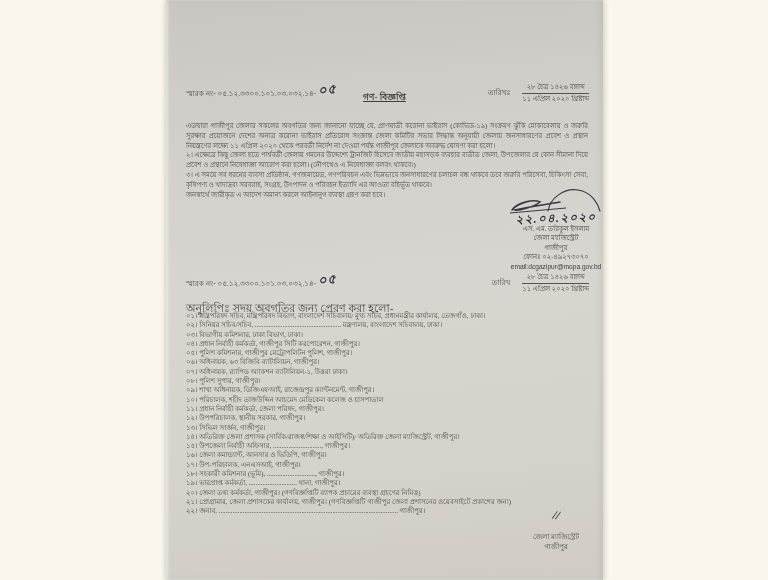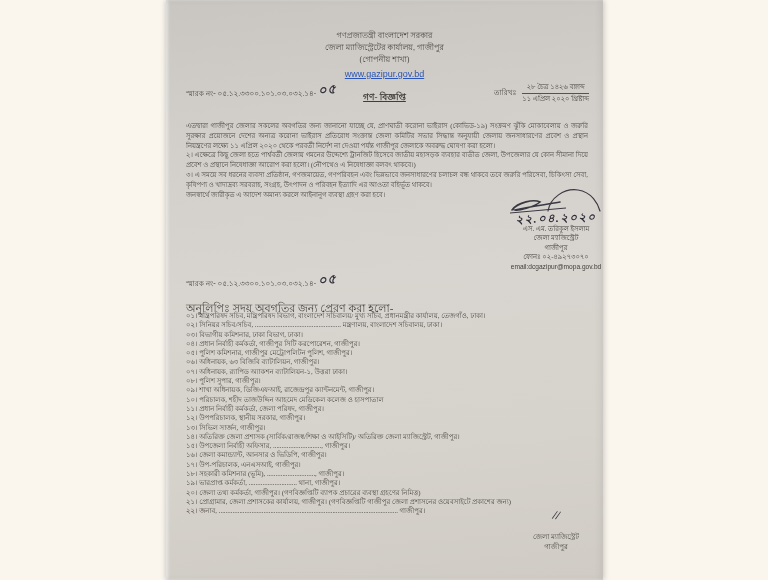--- a/index.html
+++ b/index.html
@@ -16,21 +16,21 @@
     color:#46433e;
   }
   .paper-inner{position:absolute;inset:0;filter:blur(0.25px);}
   .hdr{position:absolute;top:30px;left:0;right:0;text-align:center;font-size:8px;line-height:12px;color:#4a4742;}
   .hdr .site{display:inline-block;margin-top:2px;font-size:9px;color:#2b55b7;text-decoration:underline;font-family:"Liberation Sans",sans-serif;}
   .memo-row{position:absolute;left:20px;right:14px;display:flex;justify-content:space-between;align-items:flex-start;font-size:7.3px;}
   .memo-row.top{top:82px;}
   .memo-row.bottom{top:272px;}
   .memo-no{white-space:nowrap;}
   .handwrite{font-size:13px;font-style:italic;font-weight:bold;color:#33313b;display:inline-block;transform:rotate(-6deg);position:relative;top:-2px;letter-spacing:1px;}
-  .date-stack{display:flex;align-items:center;gap:6px;justify-content:flex-end;}
+  .date-stack{display:flex;align-items:center;gap:12px;justify-content:flex-end;}
   .date-col{display:flex;flex-direction:column;text-align:center;font-size:6.8px;line-height:10px;}
   .date-col .bn{border-bottom:1px solid #56534e;padding:0 2px 1px 2px;}
   .title{position:absolute;top:90px;left:0;right:0;text-align:center;font-size:9px;font-weight:bold;text-decoration:underline;color:#403d38;}
   .body-block{position:absolute;top:121px;left:20px;right:15px;height:94px;overflow:hidden;font-size:6.8px;line-height:9.8px;text-align:justify;color:#4a4742;}
   .body-block p{margin:0;}
   .sig-block{position:absolute;top:184px;left:324px;width:132px;text-align:center;font-size:6.8px;line-height:9.6px;color:#403d3a;}
   .sig-scribble{display:block;margin:0 auto -4px auto;}
   .sig-date{font-size:11.5px;font-weight:bold;font-style:italic;letter-spacing:1.5px;color:#2e2c36;transform:rotate(-2deg);}
   .sig-email{font-family:"Liberation Sans",sans-serif;font-size:6.6px;}
   .copies-intro{position:absolute;top:300px;left:20px;font-size:11px;color:#46433e;}
@@ -39,26 +39,20 @@
   .footer-sig{position:absolute;top:510px;left:326px;width:128px;text-align:center;font-size:7px;line-height:10px;color:#423f3a;}
   .footer-mark{font-size:12px;font-style:italic;font-weight:bold;transform:rotate(8deg);display:inline-block;margin-bottom:12px;color:#35333d;}
 </style>
 </head>
 <body>
 
 <div class="canvas">
   <div class="paper">
     <div class="paper-inner">
 
-      <div class="hdr">
-        <div>গণপ্রজাতন্ত্রী বাংলাদেশ সরকার</div>
-        <div>জেলা ম্যাজিস্ট্রেটের কার্যালয়, গাজীপুর</div>
-        <div>(গোপনীয় শাখা)</div>
-        <span class="site">www.gazipur.gov.bd</span>
-      </div>
 
       <div class="memo-row top">
         <div class="memo-no">
           <span>স্মারক নং- ০৫.১২.৩৩০০.১০১.০৩.০৩২.১৪-</span>
           <span class="handwrite">০৫</span>
         </div>
         <div class="date-stack">
           <span>তারিখঃ</span>
           <span class="date-col">
             <span class="bn">২৮ চৈত্র ১৪২৬ বঙ্গাব্দ</span>
@@ -88,20 +82,27 @@
         <div>গাজীপুর</div>
         <div>ফোনঃ ০২-৪৯২৭৩০৭০</div>
         <div class="sig-email">email:dcgazipur@mopa.gov.bd</div>
       </div>
 
       <div class="memo-row bottom">
         <div class="memo-no">
           <span>স্মারক নং- ০৫.১২.৩৩০০.১০১.০৩.০৩২.১৪-</span>
           <span class="handwrite">০৫</span>
         </div>
+        <div class="date-stack">
+          <span>তারিখ</span>
+          <span class="date-col">
+            <span class="bn">২৮ চৈত্র ১৪২৬ বঙ্গাব্দ</span>
+            <span>১১ এপ্রিল ২০২০ খ্রিষ্টাব্দ</span>
+          </span>
+        </div>
       </div>
 
       <div class="copies-intro">অনুলিপিঃ সদয় অবগতির জন্য প্রেরণ করা হলো-</div>
       <div class="copies-list">
         <div class="copy-item">০১। মন্ত্রিপরিষদ সচিব, মন্ত্রিপরিষদ বিভাগ, বাংলাদেশ সচিবালয়/ মুখ্য সচিব, প্রধানমন্ত্রীর কার্যালয়, তেজগাঁও, ঢাকা।</div>
         <div class="copy-item">০২। সিনিয়র সচিব/সচিব, .................................................. মন্ত্রণালয়, বাংলাদেশ সচিবালয়, ঢাকা।</div>
         <div class="copy-item">০৩। বিভাগীয় কমিশনার, ঢাকা বিভাগ, ঢাকা।</div>
         <div class="copy-item">০৪। প্রধান নির্বাহী কর্মকর্তা, গাজীপুর সিটি করপোরেশন, গাজীপুর।</div>
         <div class="copy-item">০৫। পুলিশ কমিশনার, গাজীপুর মেট্রোপলিটন পুলিশ, গাজীপুর।</div>
         <div class="copy-item">০৬। অধিনায়ক, ৬৩ বিজিবি ব্যাটালিয়ন, গাজীপুর।</div>

